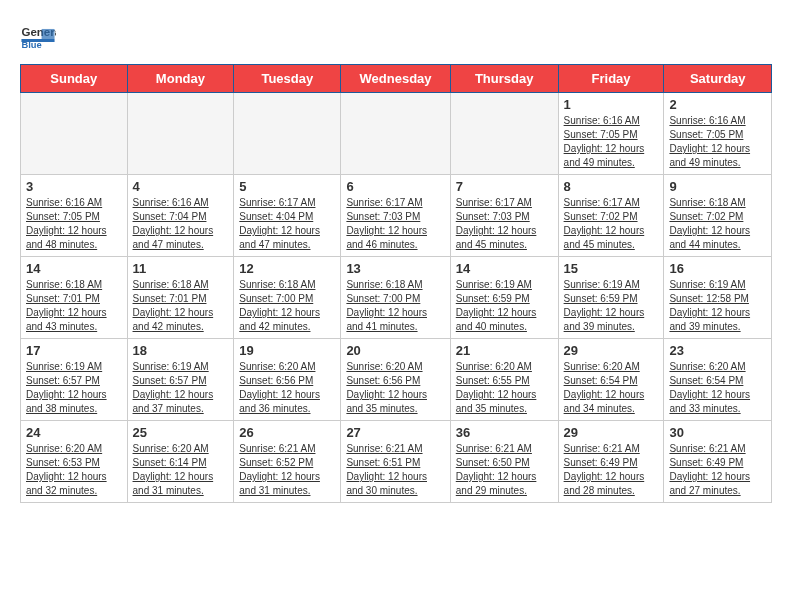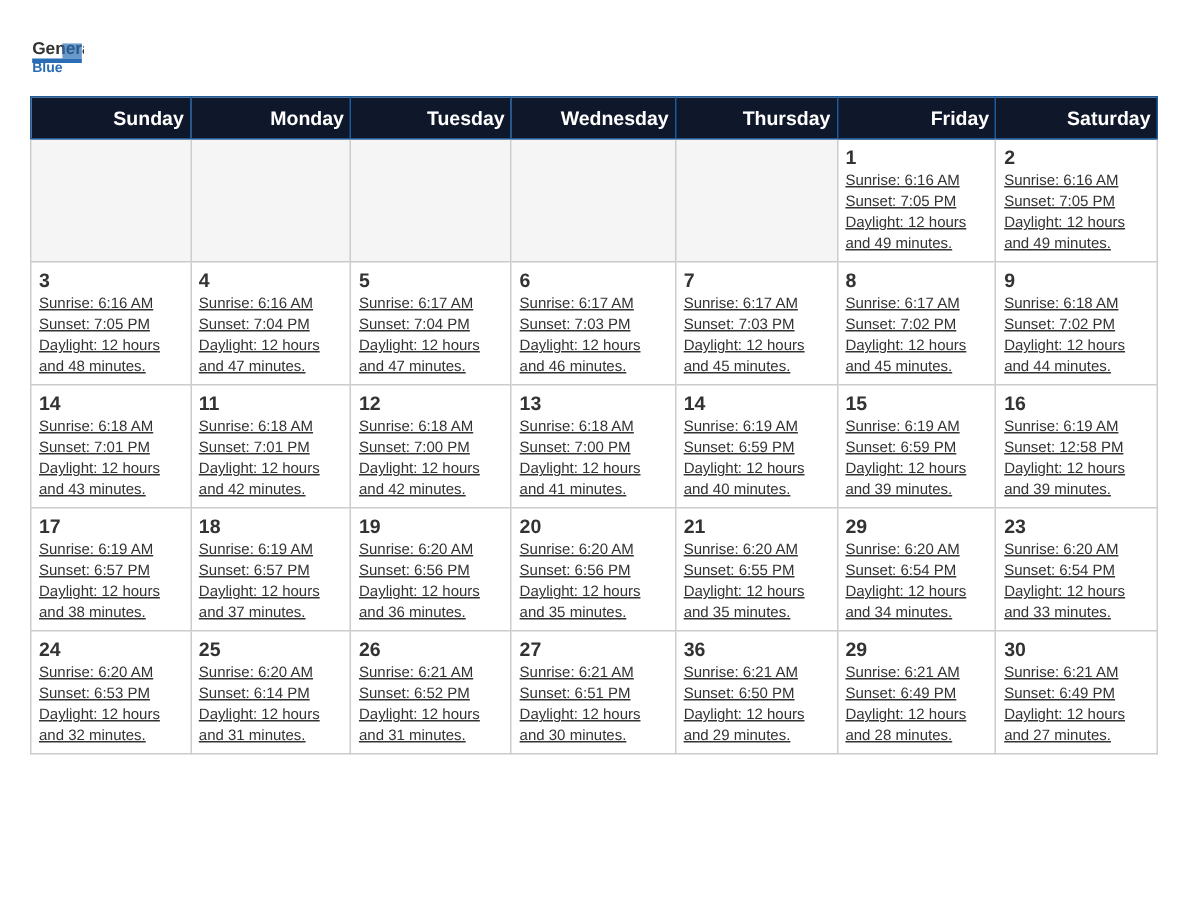--- a/index.html
+++ b/index.html
@@ -39,25 +39,25 @@
     .location-title {
       font-size: 15px;
       color: #555;
     }
     .calendar {
       width: 100%;
       border-collapse: collapse;
       border: 1px solid #ccc;
     }
     .calendar th {
-      background-color: #0f172a;
+      background-color: #ef4444;
       color: #fff;
       padding: 6px 4px;
       font-size: 13px;
-      text-align: right;
+      text-align: center;
       border: 1px solid #1d5a9a;
     }
     .calendar td {
       vertical-align: top;
       border: 1px solid #ccc;
       padding: 4px 5px;
       font-size: 10px;
       color: #333;
       height: 82px;
       width: 113px;
@@ -150,21 +150,21 @@
           <td>
             <span class="day-number">4</span>
             <div class="day-info">Sunrise: 6:16 AM
 Sunset: 7:04 PM
 Daylight: 12 hours
 and 47 minutes.</div>
           </td>
           <td>
             <span class="day-number">5</span>
             <div class="day-info">Sunrise: 6:17 AM
-Sunset: 7:04 PM
+Sunset: 4:04 PM
 Daylight: 12 hours
 and 47 minutes.</div>
           </td>
           <td>
             <span class="day-number">6</span>
             <div class="day-info">Sunrise: 6:17 AM
 Sunset: 7:03 PM
 Daylight: 12 hours
 and 46 minutes.</div>
           </td>

